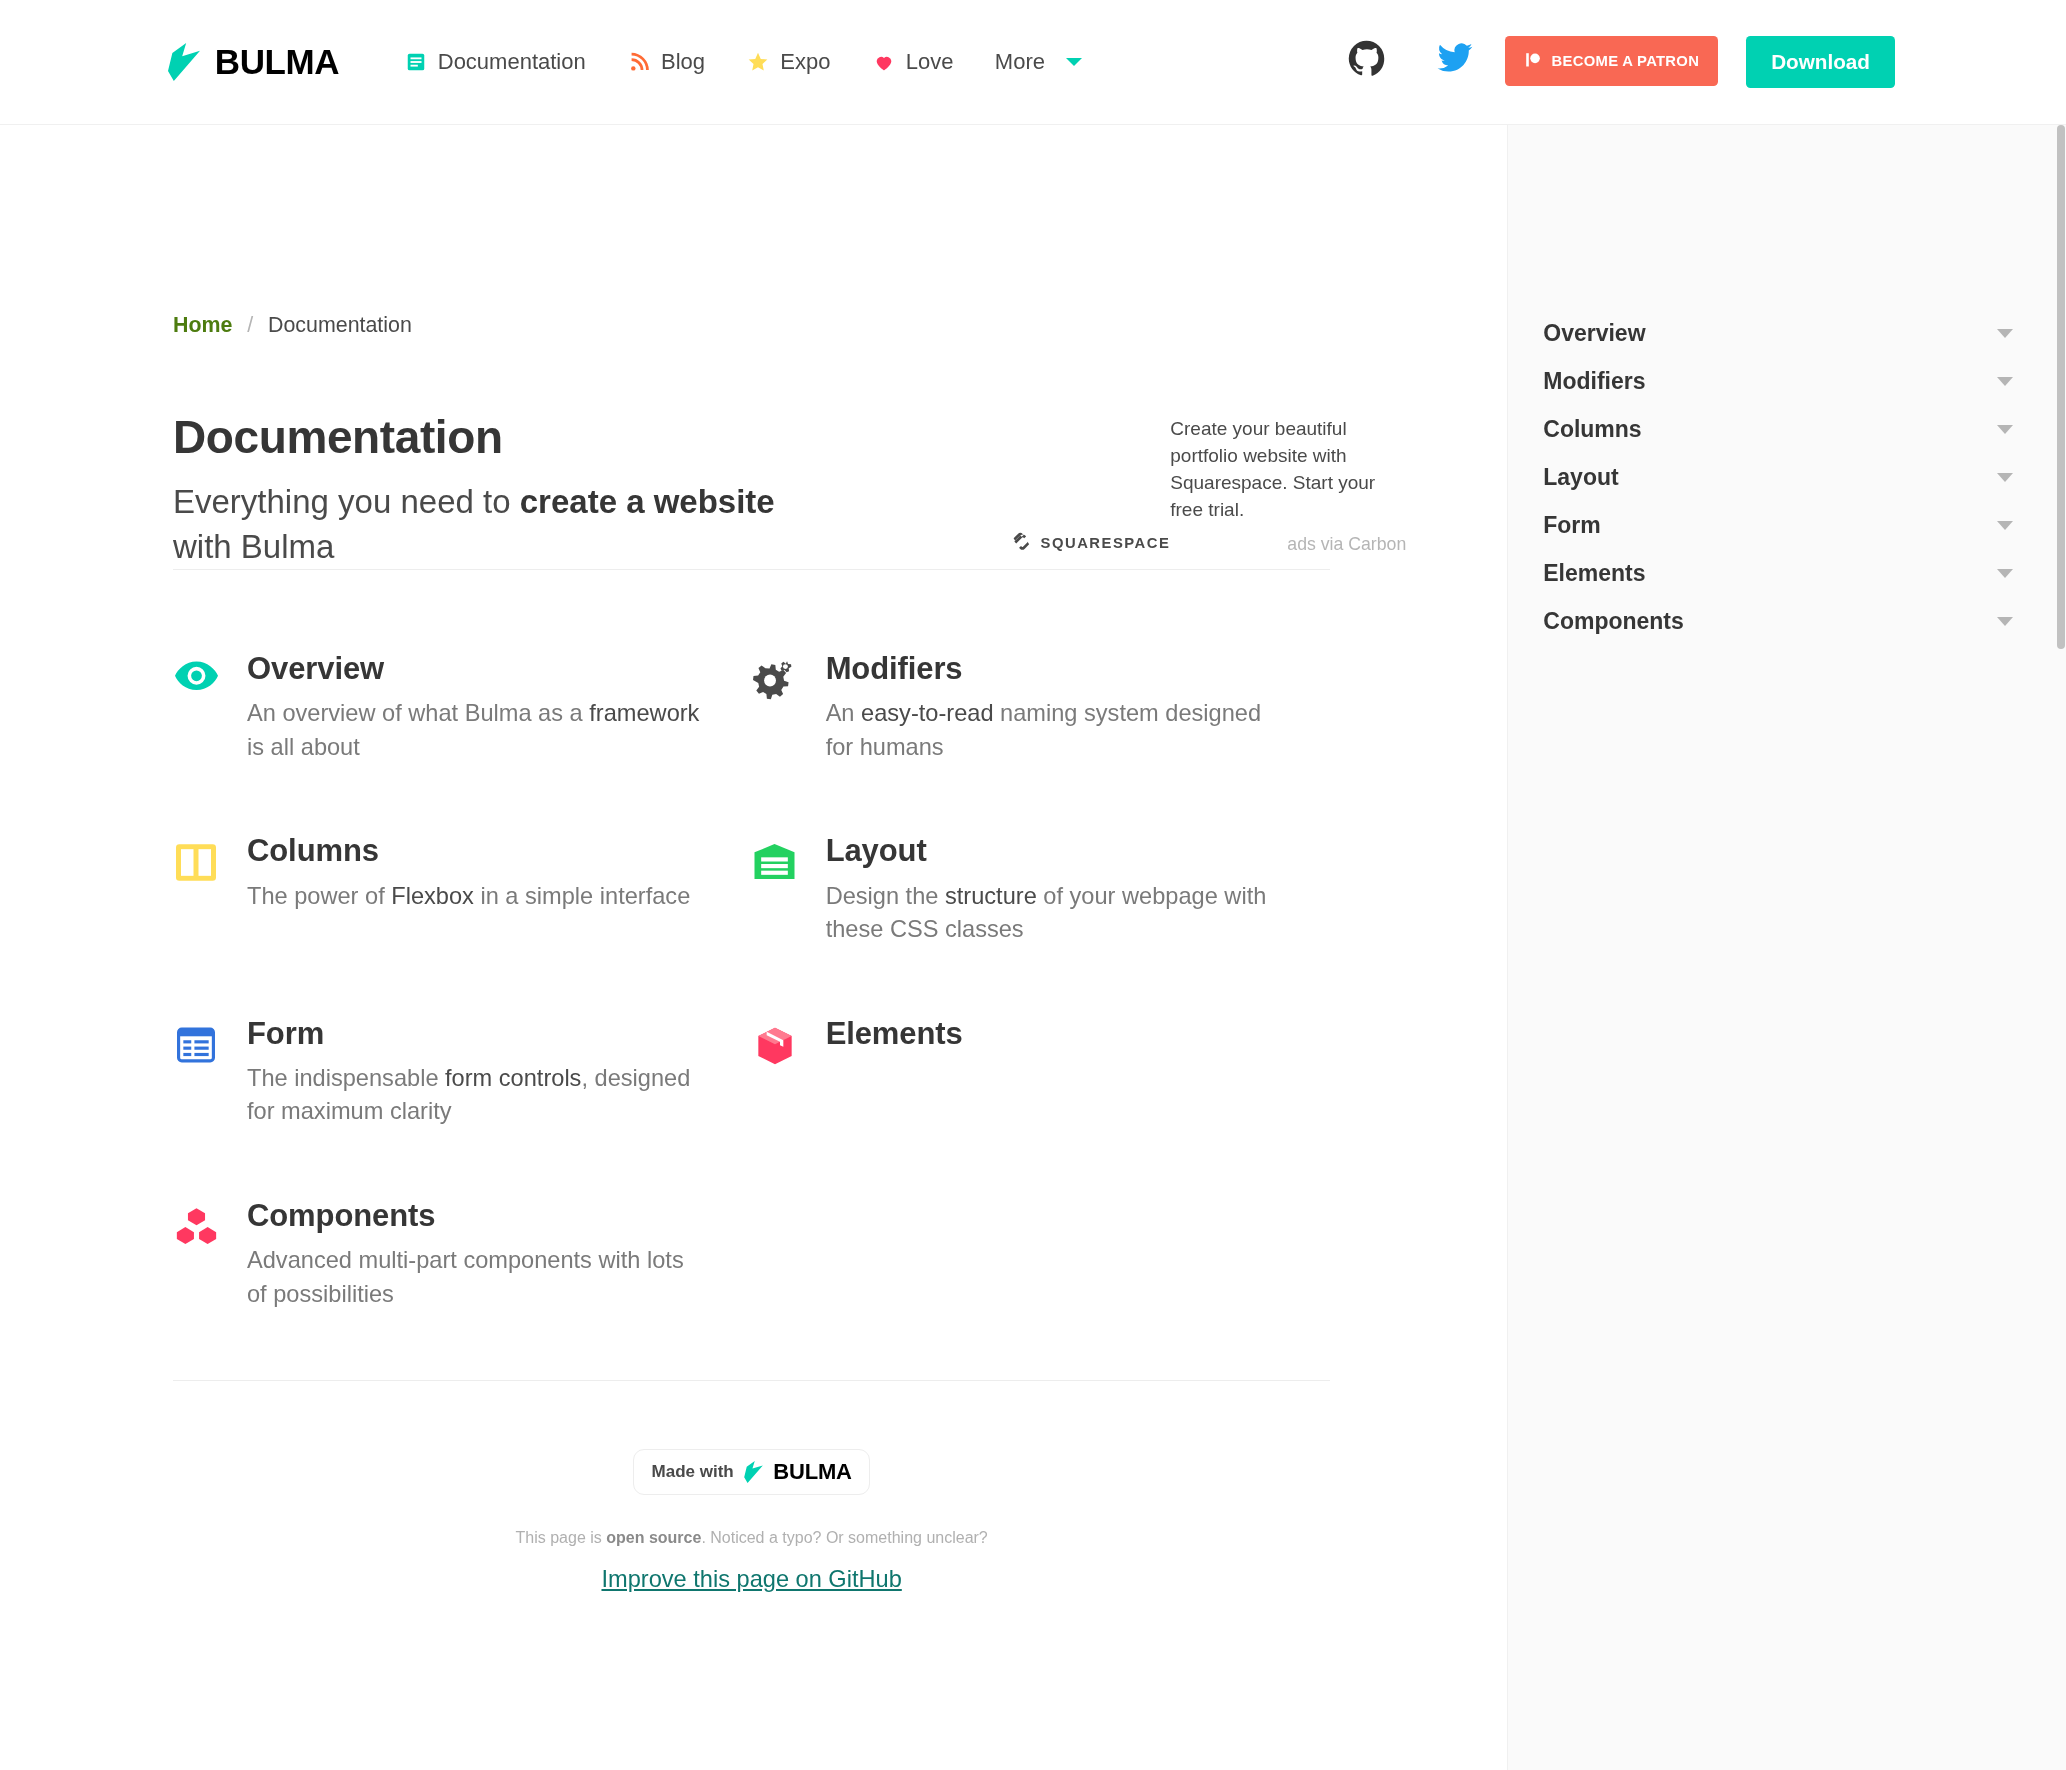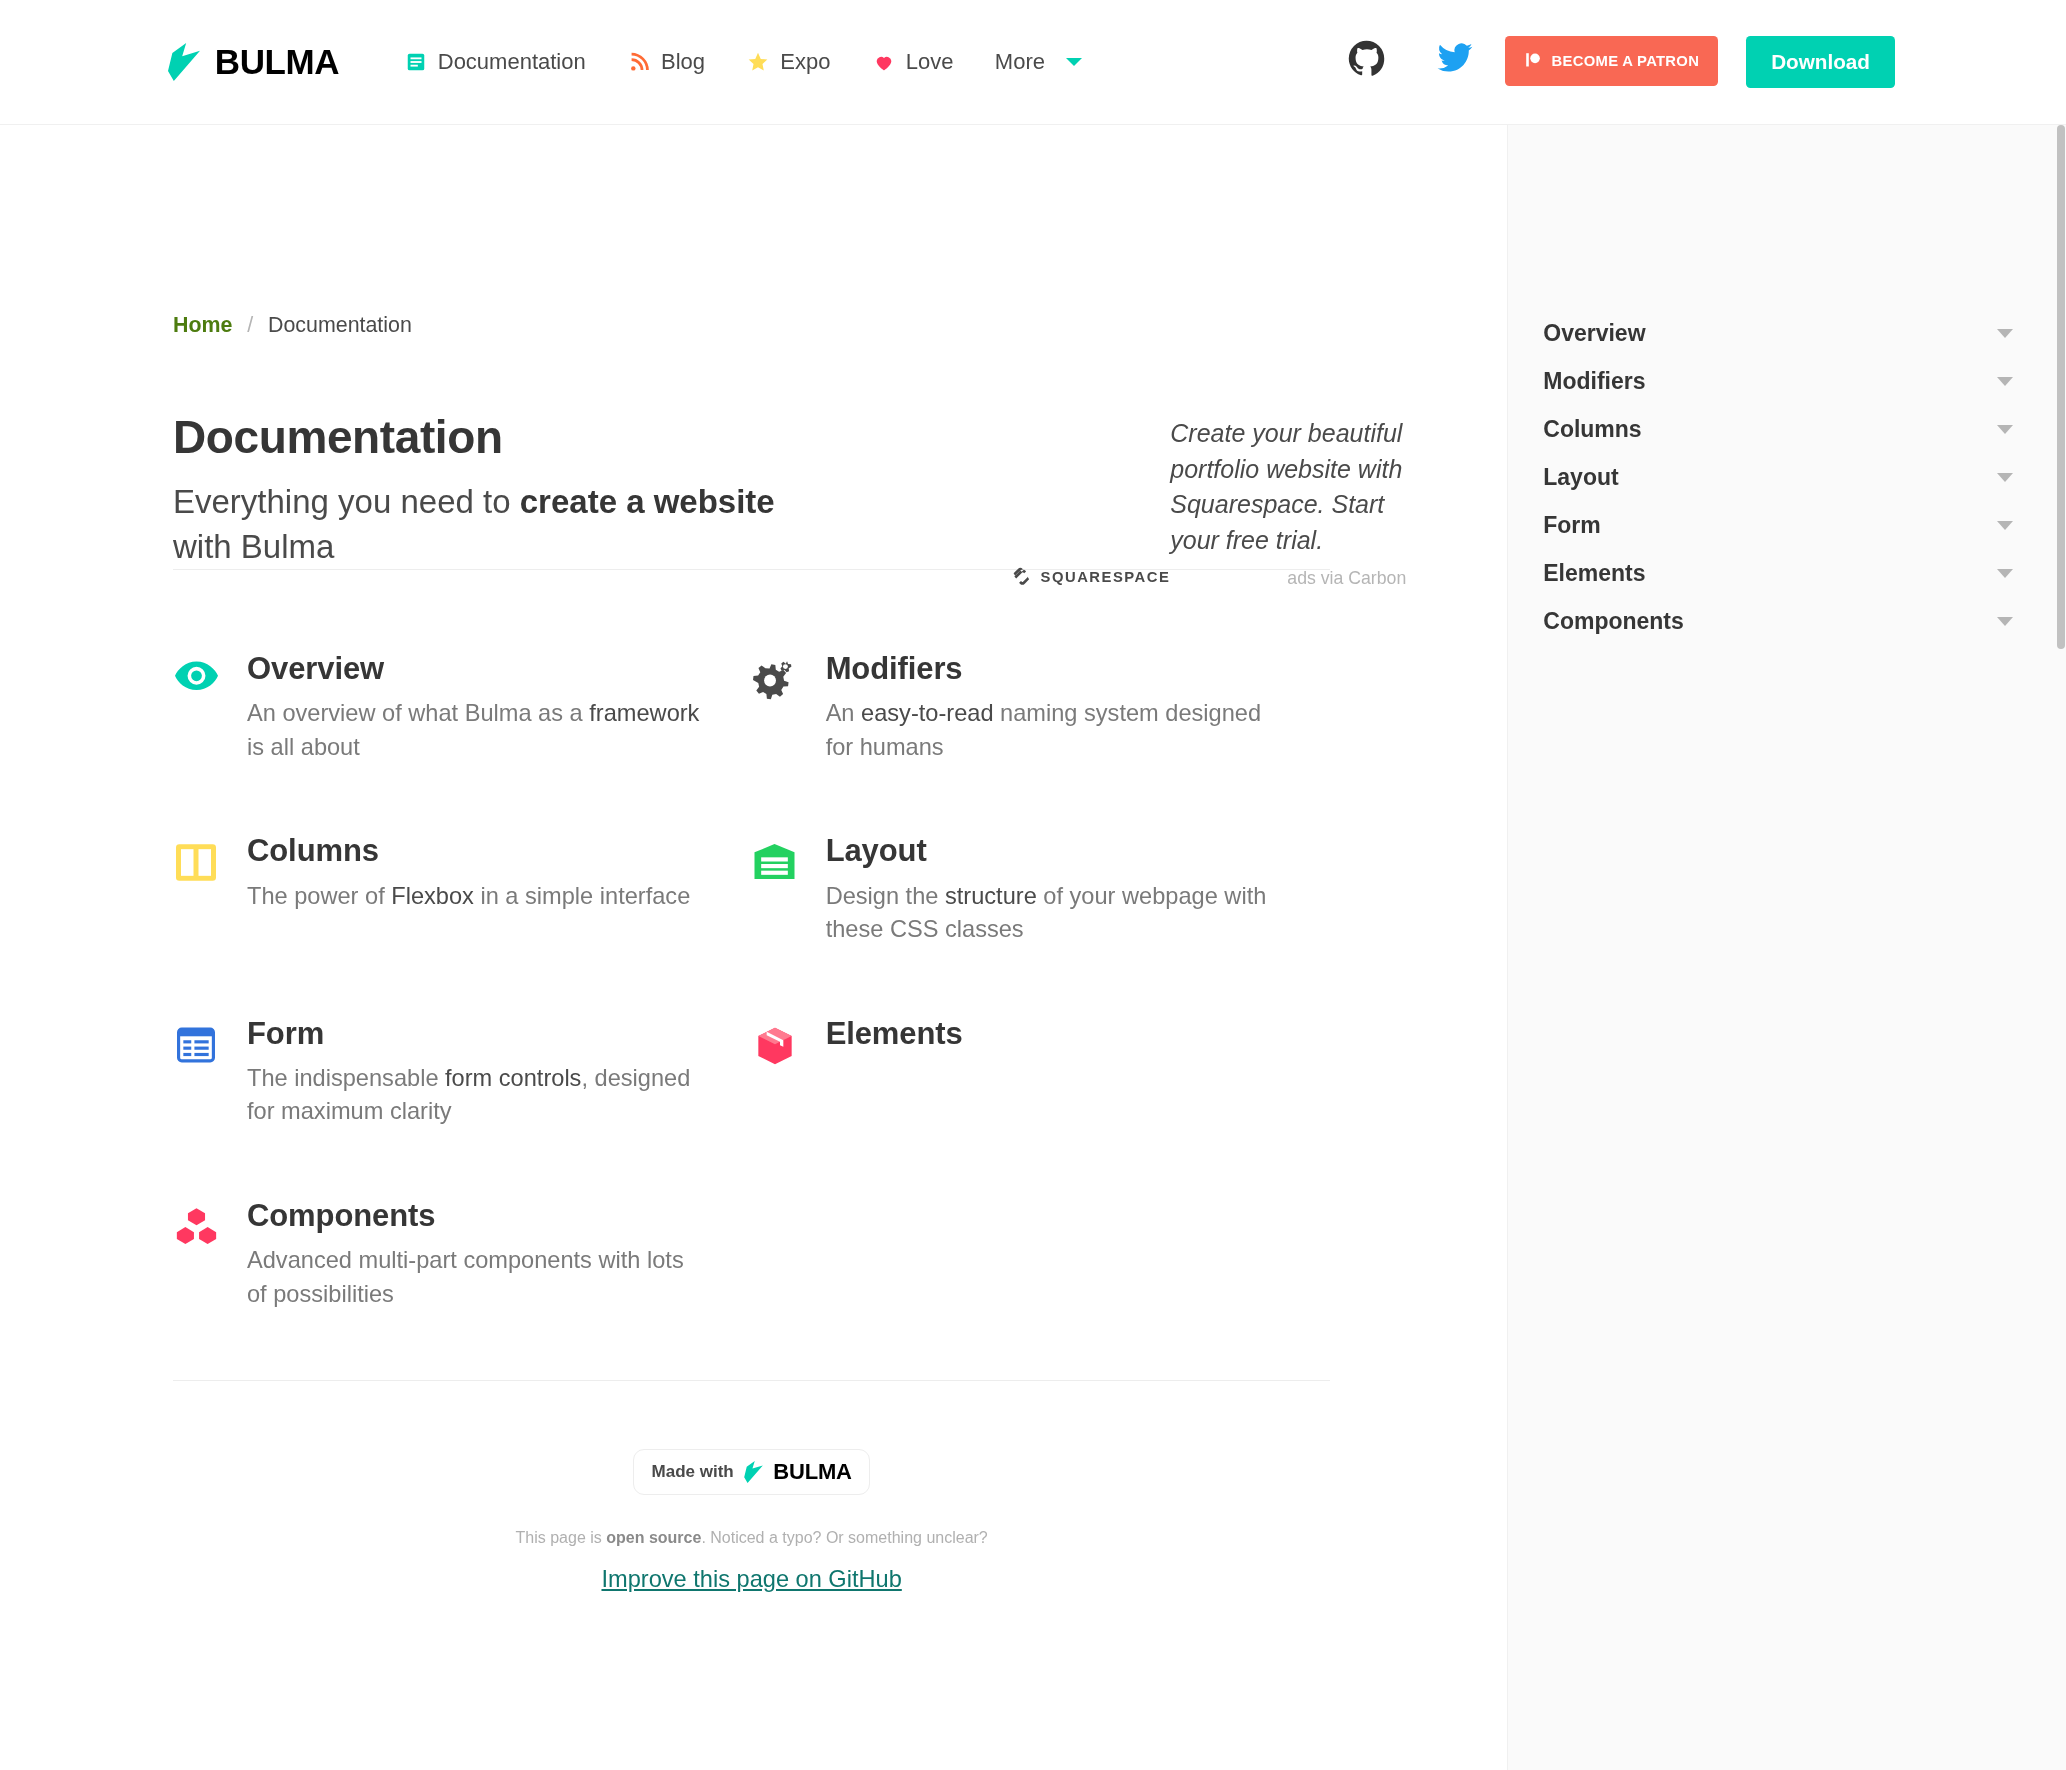--- a/index.html
+++ b/index.html
@@ -167,24 +167,23 @@
     display: flex; align-items: center; gap: 8.9px;
   }
   .sqs-text {
     font-size: 14.8px;
     letter-spacing: 1.5px;
     color: #4a4a4a;
     font-weight: bold;
   }
   .ad-text {
     width: 236px;
-    font-size: 25px;
+    font-size: 19px;
     line-height: 1.42;
     color: #4a4a4a;
-    font-style: italic;
   }
   .ad-via {
     margin-top: 10.3px;
     font-size: 17.7px;
     color: #b5b5b5;
     text-align: right;
   }
 
   hr.rule {
     border: none;

